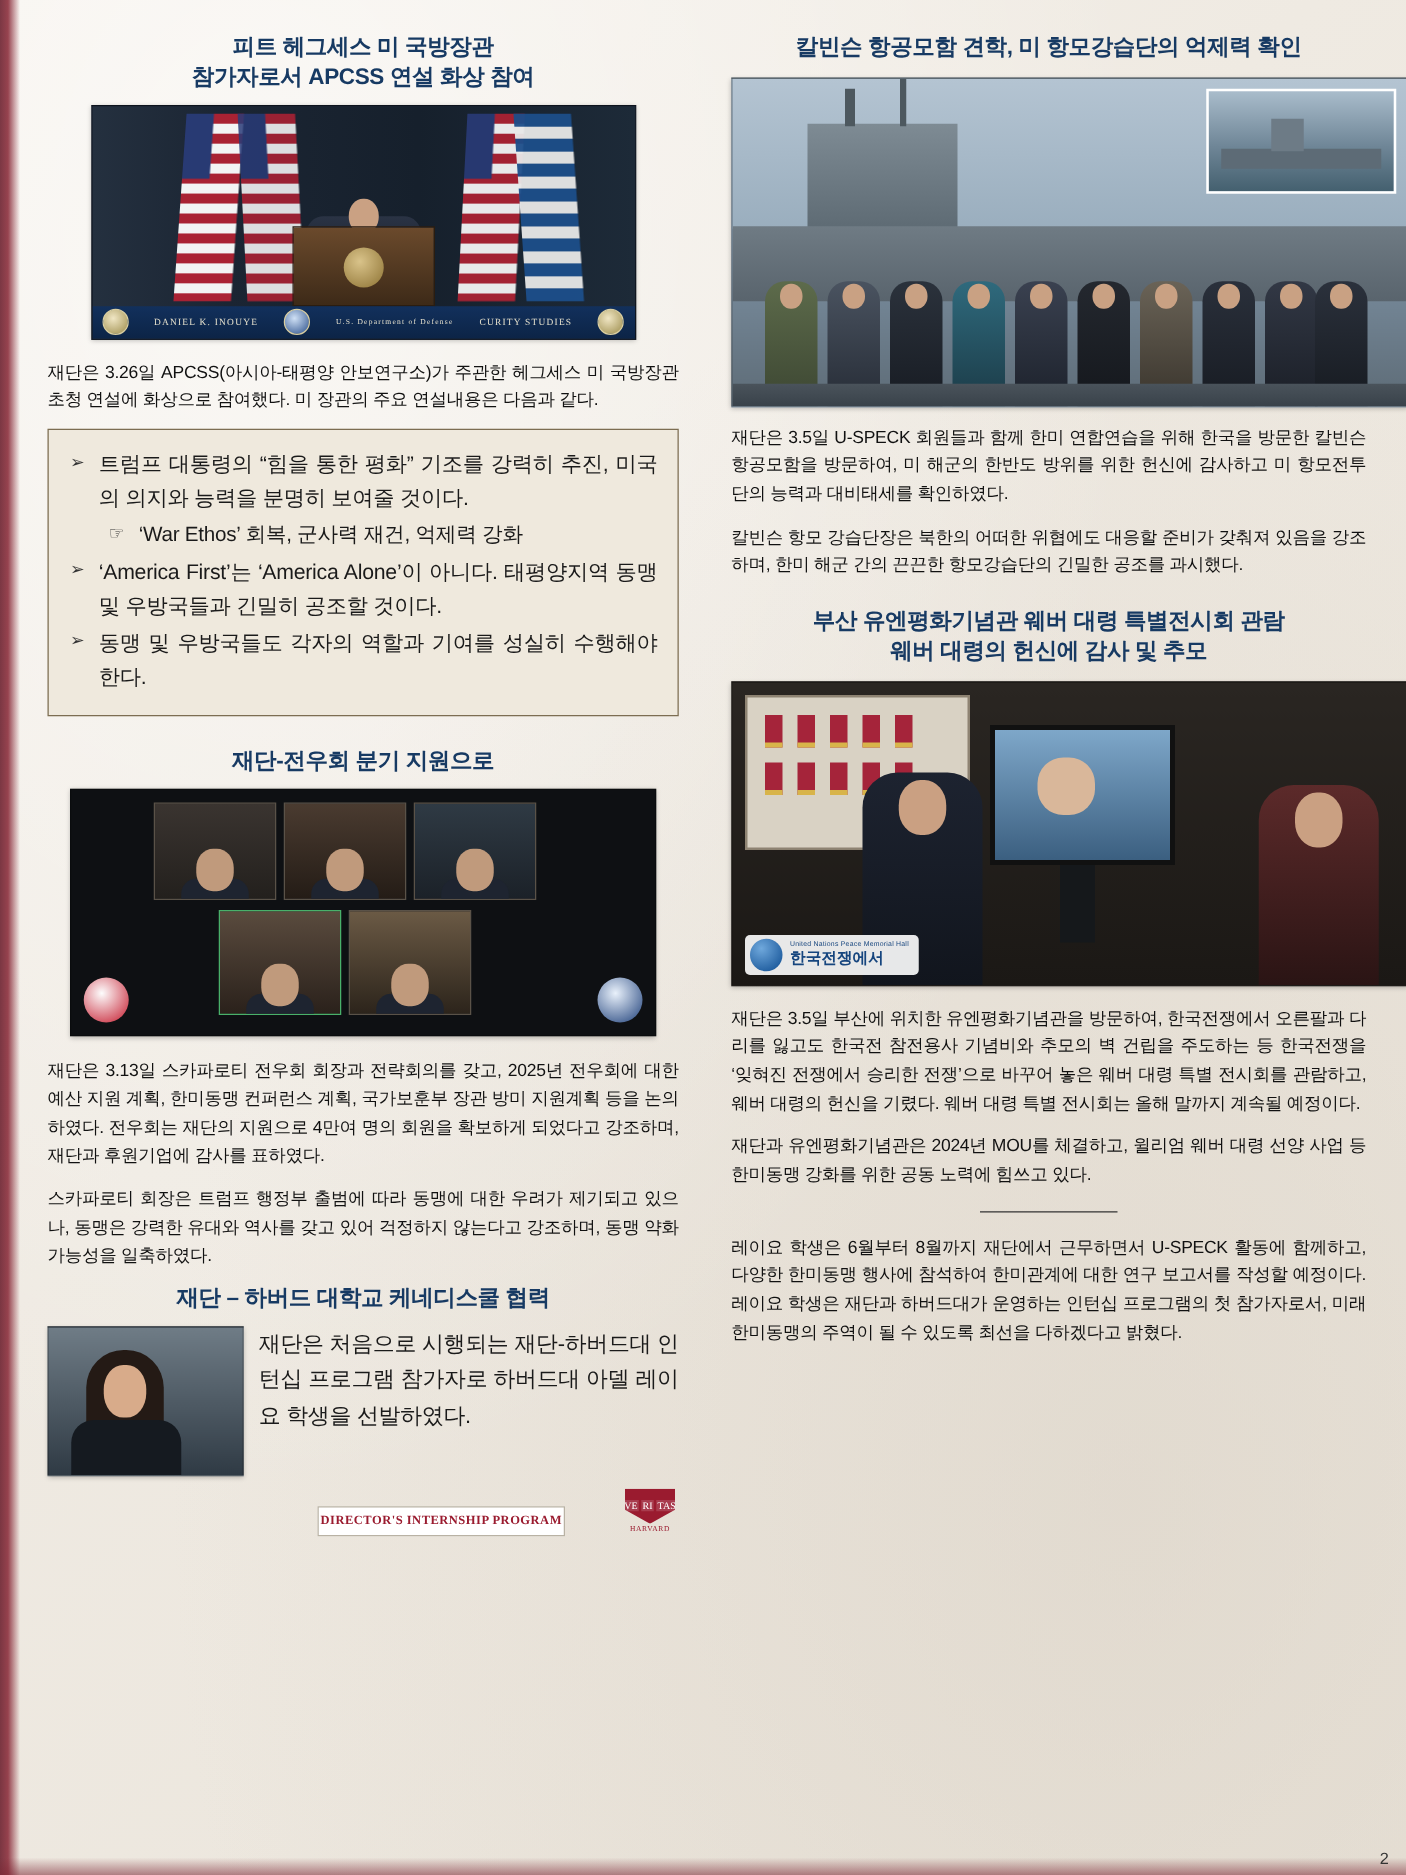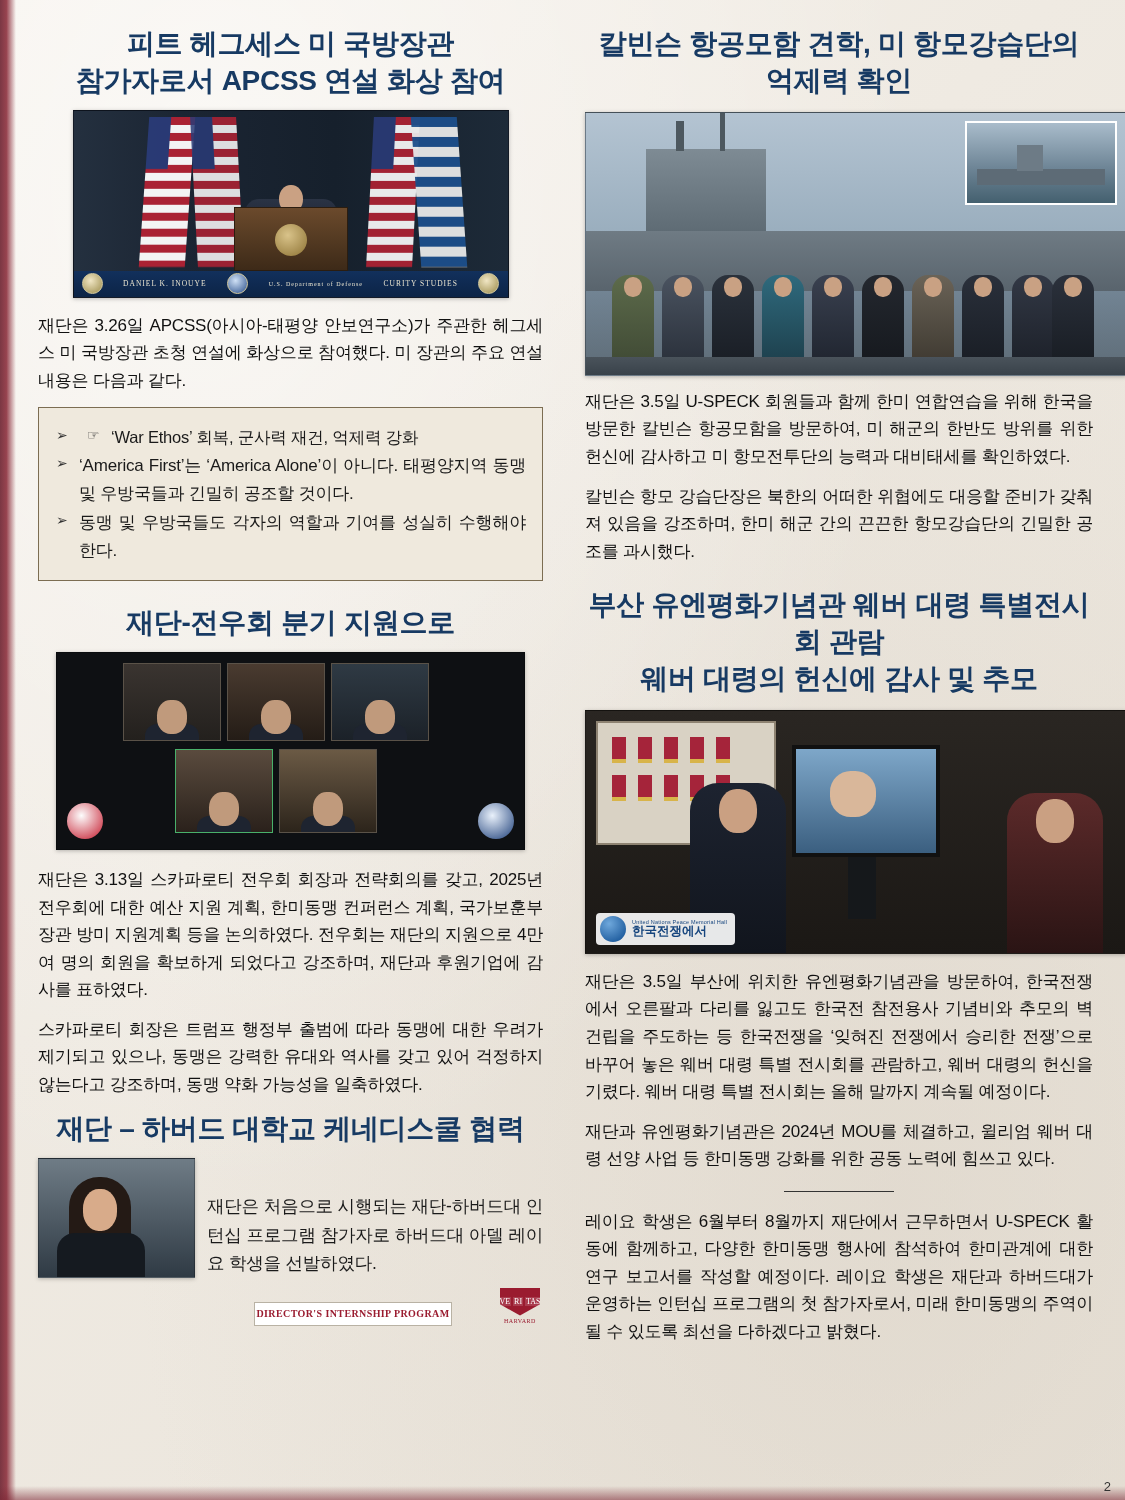--- a/index.html
+++ b/index.html
@@ -38,31 +38,31 @@
     opacity: 0.55;
   }
   .col {
     position: absolute;
     top: 26px;
   }
   .col-left { left: 38px; width: 505px; }
   .col-right { left: 585px; width: 508px; }
 
   h2.head {
-    font-size: 28px;
+    font-size: 18px;
     line-height: 1.32;
     text-align: center;
     color: #173a63;
     font-weight: bold;
     margin: 0 0 10px 0;
     letter-spacing: -0.3px;
   }
 
   p.body {
-    font-size: 17px;
+    font-size: 14px;
     line-height: 1.62;
     text-align: justify;
     text-justify: inter-word;
     margin: 0 0 12px 0;
     color: #111;
     letter-spacing: -0.2px;
   }
   p.body:last-child { margin-bottom: 0; }
 
   .photo {
@@ -301,21 +301,21 @@
   .quote-box li.sub {
     padding-left: 58px;
     font-size: 16.5px;
   }
   .quote-box li.sub .marker { left: 34px; }
 
   
   .harvard-row {
     display: flex;
     gap: 12px;
-    align-items: flex-end;
+    align-items: flex-start;
     margin-top: 2px;
   }
   .ph-intern {
     width: 124px; height: 118px; flex: none;
     background: linear-gradient(180deg,#6f7c86 0%, #2f3a44 100%);
   }
   .ph-intern .hair {
     position:absolute; left: 30px; top: 18px; width: 62px; height: 86px;
     background: #241a15; border-radius: 30px 30px 16px 16px;
   }
@@ -409,20 +409,21 @@
       <div class="seal"></div>
     </div>
   </div>
 
   <p class="body">재단은 3.26일 APCSS(아시아-태평양 안보연구소)가 주관한 헤그세스 미 국방장관 초청 연설에 화상으로 참여했다. 미 장관의 주요 연설내용은 다음과 같다.</p>
 
   <div class="quote-box">
     <ul>
       <li>
         <span class="marker">➢</span>
+        <span>트럼프 대통령의 “힘을 통한 평화” 기조를 강력히 추진, 미국의 의지와 능력을 분명히 보여줄 것이다.</span>
       </li>
       <li class="sub">
         <span class="marker">☞</span>
         <span>‘War Ethos’ 회복, 군사력 재건, 억제력 강화</span>
       </li>
       <li>
         <span class="marker">➢</span>
         <span>‘America First’는 ‘America Alone’이 아니다. 태평양지역 동맹 및 우방국들과 긴밀히 공조할 것이다.</span>
       </li>
       <li>

